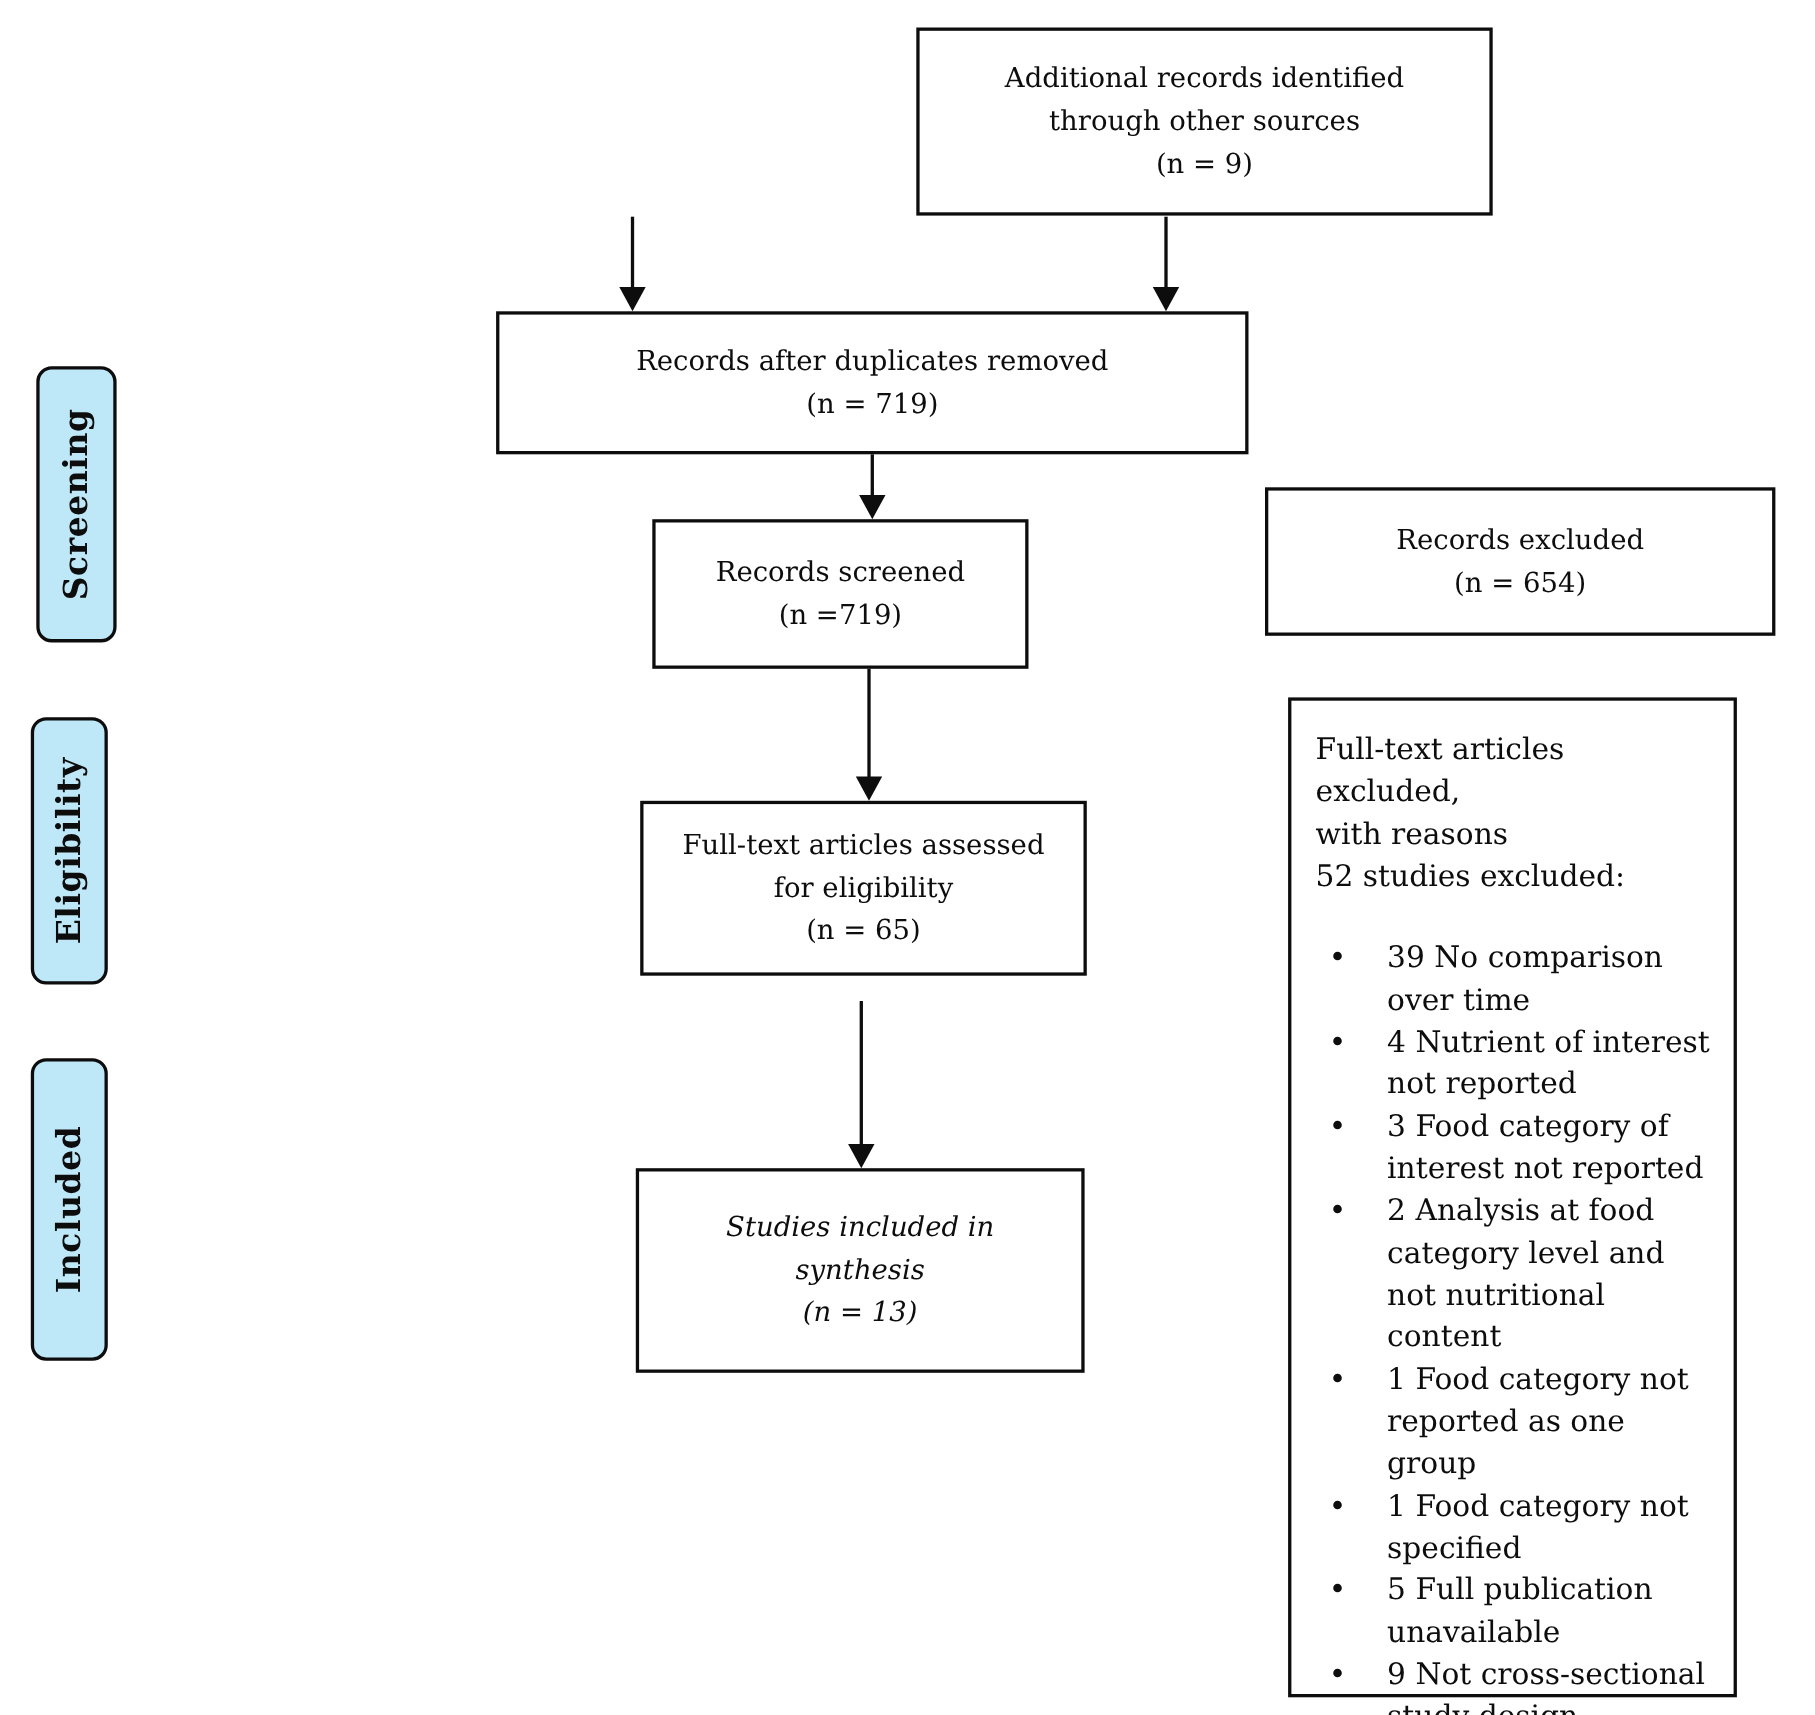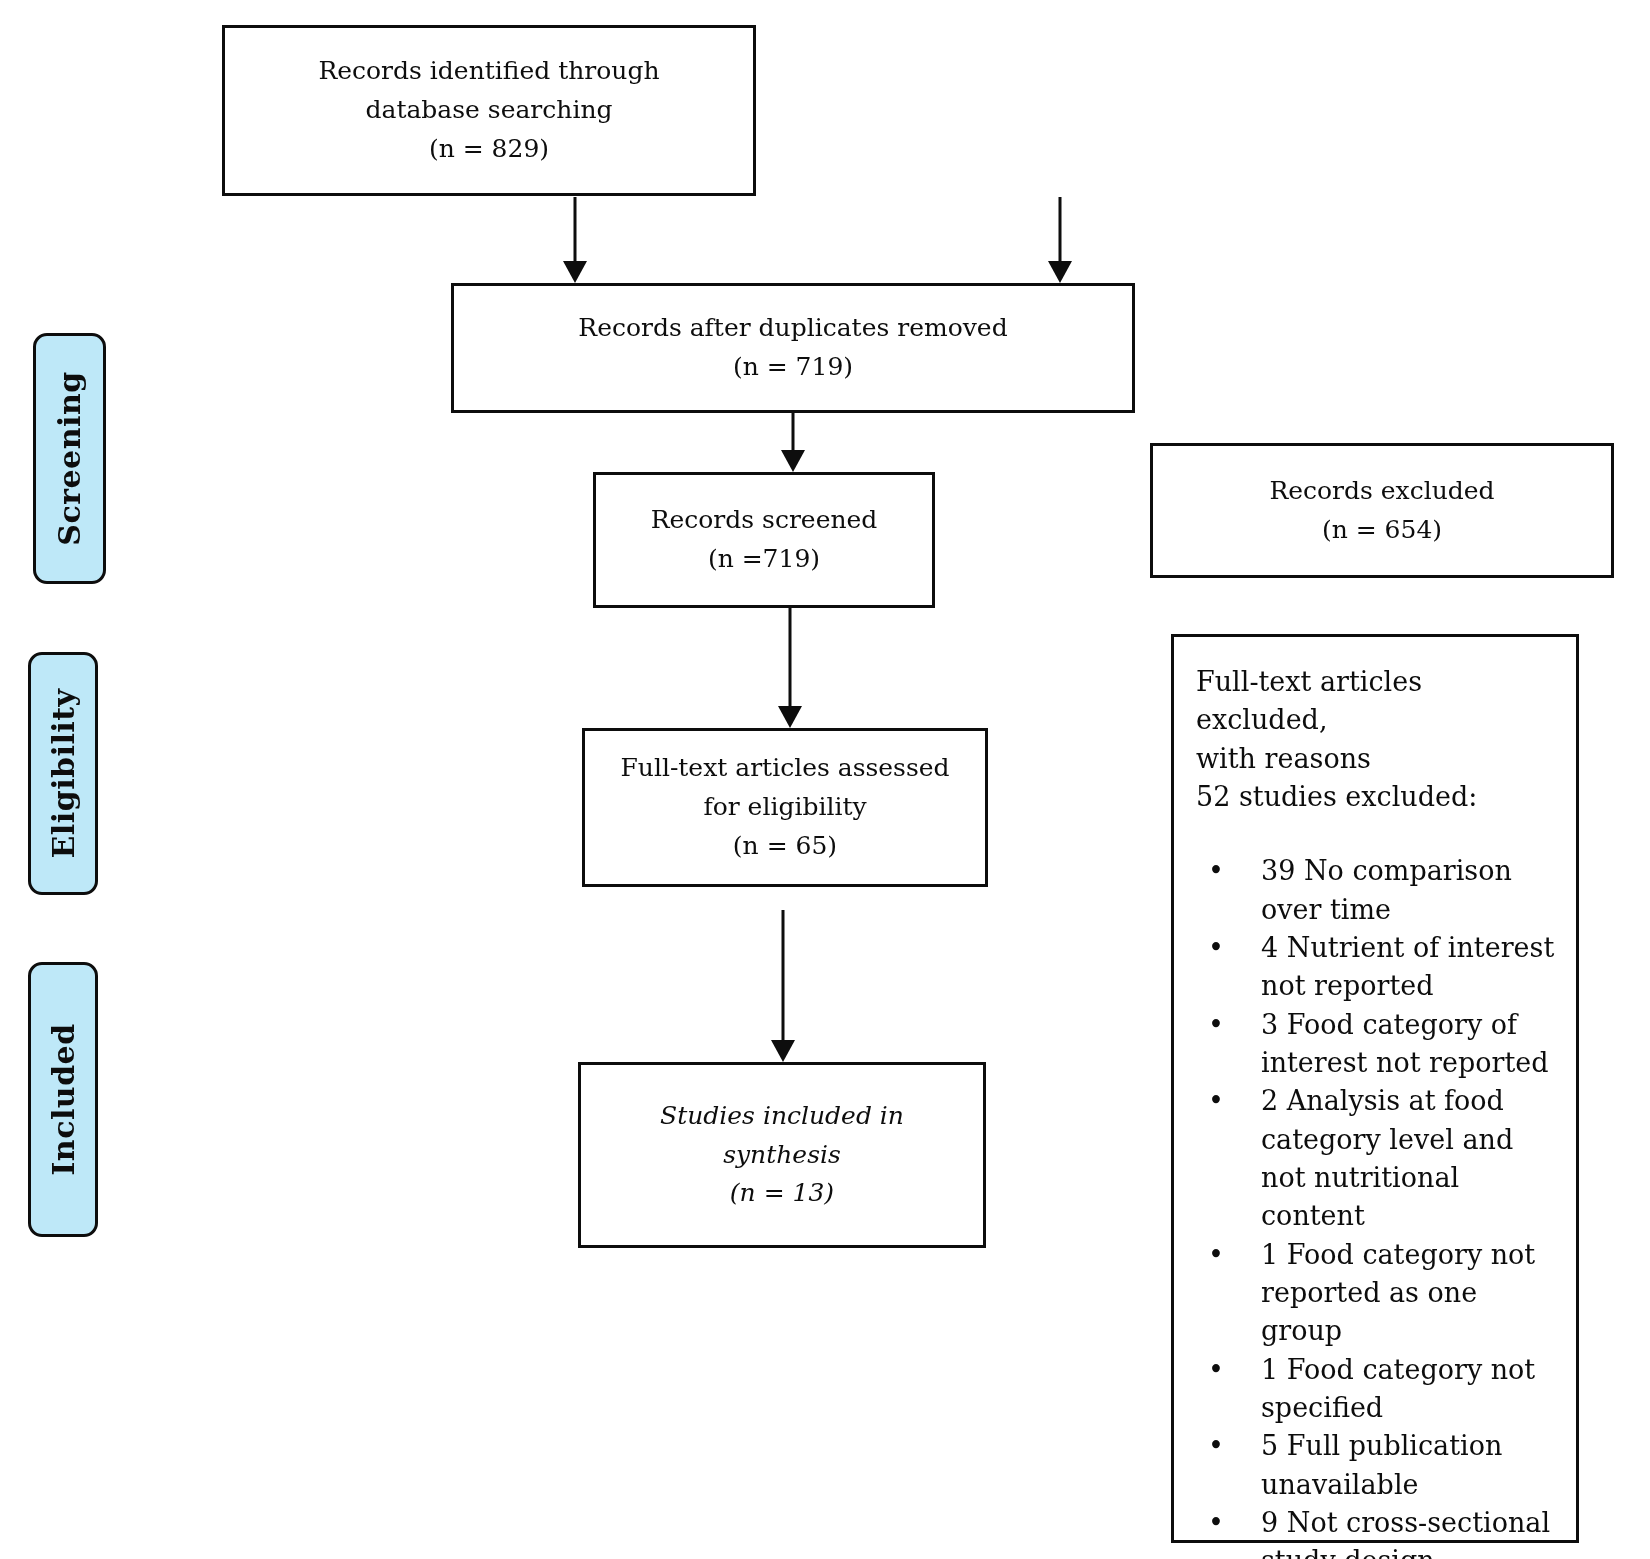--- a/index.html
+++ b/index.html
@@ -111,26 +111,26 @@
   <div class="stage" style="left: 33px; top: 333px; width: 73px; height: 251px; background: rgb(190, 232, 248);">
     <span class="stage-text">Screening</span>
   </div>
   <div class="stage" style="left: 28px; top: 652px; width: 70px; height: 243px; background: rgb(190, 232, 248);">
     <span class="stage-text">Eligibility</span>
   </div>
   <div class="stage" style="left: 28px; top: 962px; width: 70px; height: 275px; background: rgb(190, 232, 248);">
     <span class="stage-text">Included</span>
   </div>
 
-  <div class="box" style="left:222px; top:25px; width:534px; height:171px;">
-    <div class="box-text">Records identified through
-database searching
-(n = 829)</div>
+
+  <div class="box" style="left:833px; top:25px; width:524px; height:171px;">
+    <div class="box-text">Additional records identified
+through other sources
+(n = 9)</div>
   </div>
-
 
   <div class="box" style="left:451px; top:283px; width:684px; height:130px;">
     <div class="box-text">Records after duplicates removed
 (n = 719)</div>
   </div>
 
   <div class="box" style="left:593px; top:472px; width:342px; height:136px;">
     <div class="box-text">Records screened
 (n =719)</div>
   </div>

